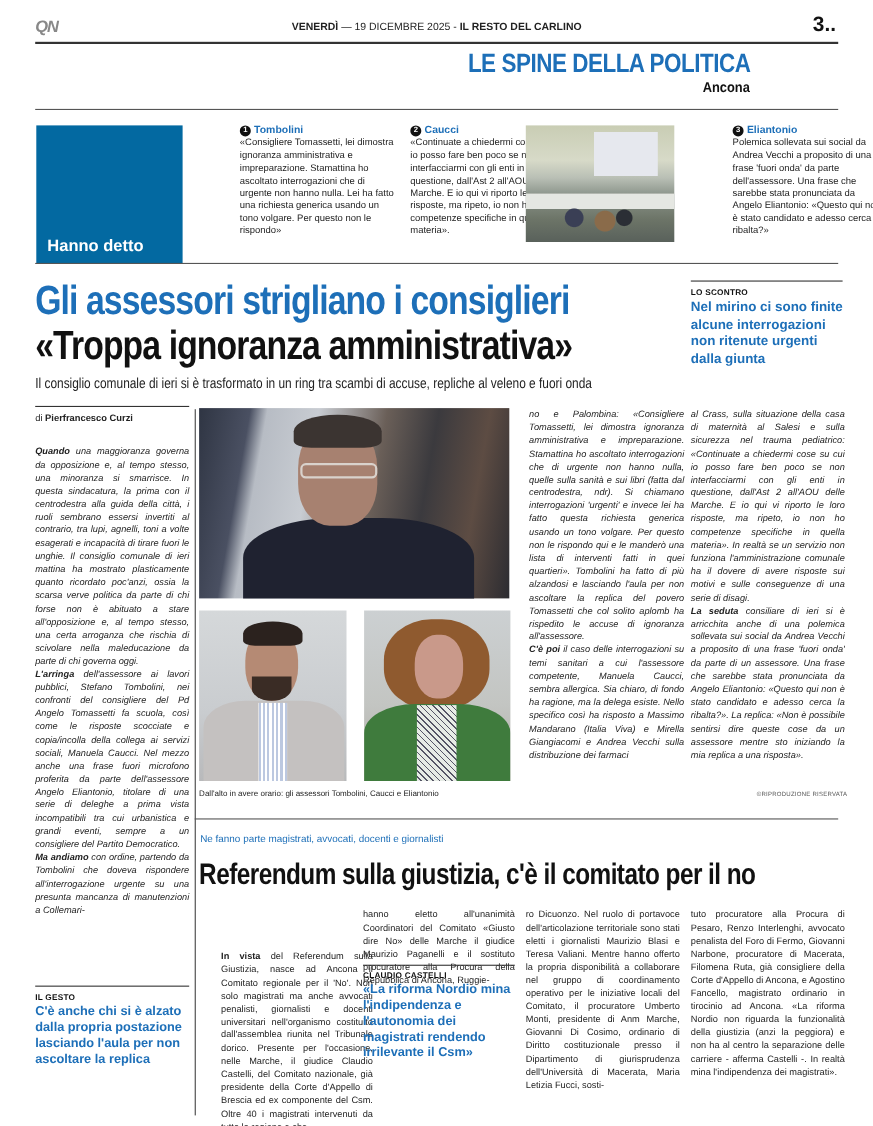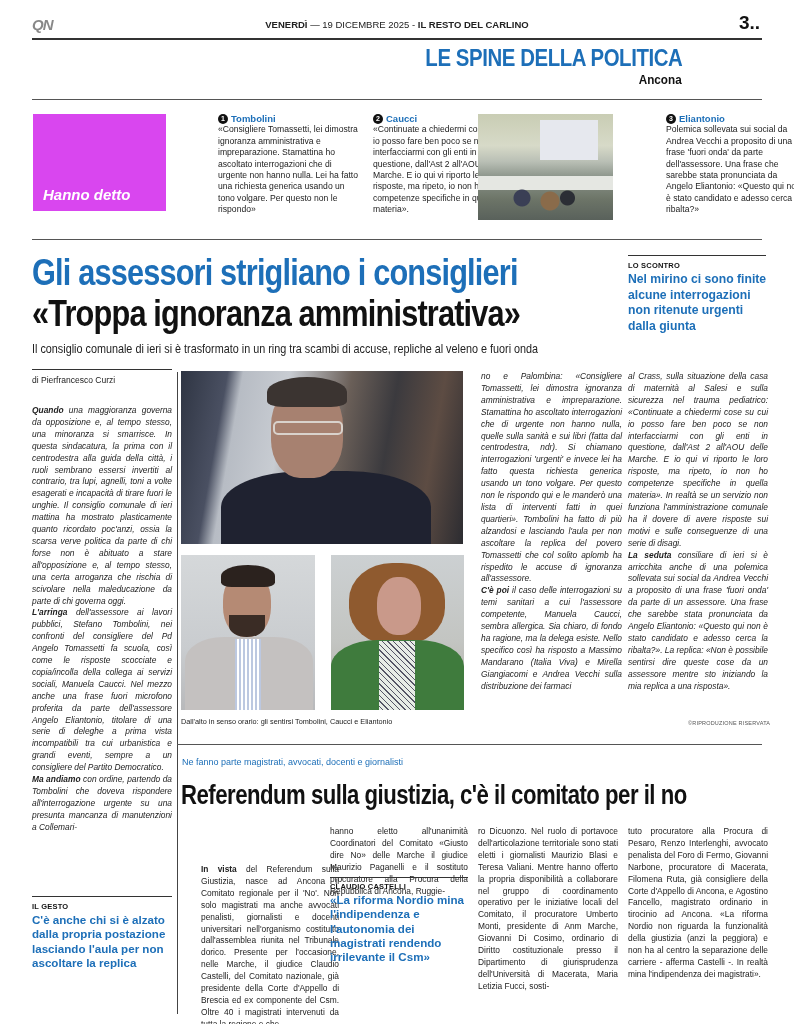--- a/index.html
+++ b/index.html
@@ -11,21 +11,21 @@
   .logo { left: 32px; top: 16px; font-family: Liberation Sans, sans-serif; font-weight: bold; font-size: 15px; color: #888; letter-spacing: -1px; font-style: italic; }
   .dateline { left: 0; width: 794px; top: 19px; text-align: center; font-size: 9.5px; color: #222; }
   .dateline b { font-weight: bold; }
   .pagenum { right: 34px; top: 12px; font-weight: bold; font-size: 19px; color: #111; }
   .toprule { left: 32px; right: 32px; top: 38px; height: 1.5px; background: #333; }
   .section-title { right: 112px; top: 44px; font-family: "Liberation Sans", sans-serif; font-weight: bold; font-size: 24px; color: #1d6fb8; letter-spacing: -0.5px; transform: scaleX(0.85); transform-origin: right; }
   .section-city { right: 112px; top: 72px; font-weight: bold; font-size: 13px; color: #111; transform: scaleX(0.9); transform-origin: right; }
   .rule2 { left: 32px; right: 32px; top: 99px; height: 1px; background: #555; }
 
   
-  .hanno-box { left: 33px; top: 114px; width: 133px; height: 97px; background: #d946ef; font-style: italic; }
+  .hanno-box { left: 33px; top: 114px; width: 133px; height: 126px; background: #0369a1; }
   .hanno-box span { position: absolute; left: 10px; bottom: 8px; color: #fff; font-weight: bold; font-size: 15px; line-height: 16px; }
   .quote { font-size: 8.6px; line-height: 11.4px; color: #222; margin-left: 37px; }
   .quote .qhead { display: flex; align-items: center; gap: 3px; font-weight: bold; color: #1d6fb8; font-size: 9.5px; }
   .qnum { display: inline-flex; width: 10px; height: 10px; border-radius: 50%; background: #111; color: #fff; font-size: 7px; align-items: center; justify-content: center; }
   .q1 { left: 181px; top: 113px; width: 140px; }
   .q2 { left: 336px; top: 113px; width: 140px; }
   .q3 { left: 629px; top: 113px; width: 136px; }
   .council-photo { left: 478px; top: 114px; width: 135px; height: 106px; background: linear-gradient(180deg, #c9cdb4 0%, #d7dac8 30%, #b9bfb5 45%, #8a9389 60%, #6d7568 80%, #59615b 100%); overflow: hidden; }
   .council-photo .screen { position:absolute; left: 62px; top: 6px; width: 58px; height: 40px; background:#e6e8ee; }
   .council-photo .desk { position:absolute; left: 0; top: 62px; width: 135px; height: 14px; background:#e5e7e2; }
@@ -39,21 +39,21 @@
 
   .sidebox-rule { left: 628px; top: 255px; width: 138px; height: 1px; background: #333; }
   .kicker { font-weight: bold; font-size: 7.5px; color: #111; letter-spacing: 0.2px; }
   .kicker-blue { font-weight: bold; color: #1d6fb8; }
   .scontro-kicker { left: 628px; top: 261px; }
   .scontro-title { left: 628px; top: 272px; width: 140px; font-size: 12.2px; line-height: 15.5px; }
 
   
   .byline-rule { left: 32px; top: 369px; width: 140px; height: 1px; background: #333; }
   .byline { left: 32px; top: 375px; font-size: 8.5px; color: #222; }
-  .byline b { font-weight: normal; }
+  .byline b { font-weight: bold; }
 
   
   .col { font-size: 8.4px; line-height: 11.9px; color: #222; text-align: justify; }
   .col b { font-weight: bold; }
   .col p { margin: 0; font-style: italic; }
   .colA { left: 32px; top: 405px; width: 140px; }
   .colC { left: 481px; top: 371px; width: 141px; }
   .colD { left: 628px; top: 371px; width: 140px; }
   .vrule { left: 177px; top: 372px; width: 1px; height: 642px; background: #444; }
   .copyright { left: 688px; top: 720px; font-size: 5.5px; color: #555; letter-spacing: 0.2px; }
@@ -175,21 +175,21 @@
   <div class="face"></div>
   <div class="hair"></div>
   <div class="beard"></div>
 </div>
 <div class="abs photo-right">
   <div class="hair"></div>
   <div class="body"></div>
   <div class="blouse"></div>
   <div class="face"></div>
 </div>
-<div class="abs caption">Dall'alto in senso orario: gli sentirsi Tombolini, Caucci e Eliantonio</div>
+<div class="abs caption">Dall'alto in avere orario: gli assessori Tombolini, Caucci e Eliantonio</div>
 
 <div class="abs col colC">
   <p><b></b><span>no e Palombina: «Consigliere Tomassetti, lei dimostra ignoranza amministrativa e impreparazione. Stamattina ho ascoltato interrogazioni che di urgente non hanno nulla, quelle sulla sanità e sui libri (fatta dal centrodestra, ndr). Si chiamano interrogazioni 'urgenti' e invece lei ha fatto questa richiesta generica usando un tono volgare. Per questo non le rispondo qui e le manderò una lista di interventi fatti in quei quartieri». Tombolini ha fatto di più alzandosi e lasciando l'aula per non ascoltare la replica del povero Tomassetti che col solito aplomb ha rispedito le accuse di ignoranza all'assessore.</span></p>
   <p><b>C'è poi</b><span> il caso delle interrogazioni su temi sanitari a cui l'assessore competente, Manuela Caucci, sembra allergica. Sia chiaro, di fondo ha ragione, ma la delega esiste. Nello specifico così ha risposto a Massimo Mandarano (Italia Viva) e Mirella Giangiacomi e Andrea Vecchi sulla distribuzione dei farmaci</span></p>
 </div>
 
 <div class="abs col colD">
   <p><b></b><span>al Crass, sulla situazione della casa di maternità al Salesi e sulla sicurezza nel trauma pediatrico: «Continuate a chiedermi cose su cui io posso fare ben poco se non interfacciarmi con gli enti in questione, dall'Ast 2 all'AOU delle Marche. E io qui vi riporto le loro risposte, ma ripeto, io non ho competenze specifiche in quella materia». In realtà se un servizio non funziona l'amministrazione comunale ha il dovere di avere risposte sui motivi e sulle conseguenze di una serie di disagi.</span></p>
   <p><b>La seduta</b><span> consiliare di ieri si è arricchita anche di una polemica sollevata sui social da Andrea Vecchi a proposito di una frase 'fuori onda' da parte di un assessore. Una frase che sarebbe stata pronunciata da Angelo Eliantonio: «Questo qui non è stato candidato e adesso cerca la ribalta?». La replica: «Non è possibile sentirsi dire queste cose da un assessore mentre sto iniziando la mia replica a una risposta».</span></p>
 </div>

